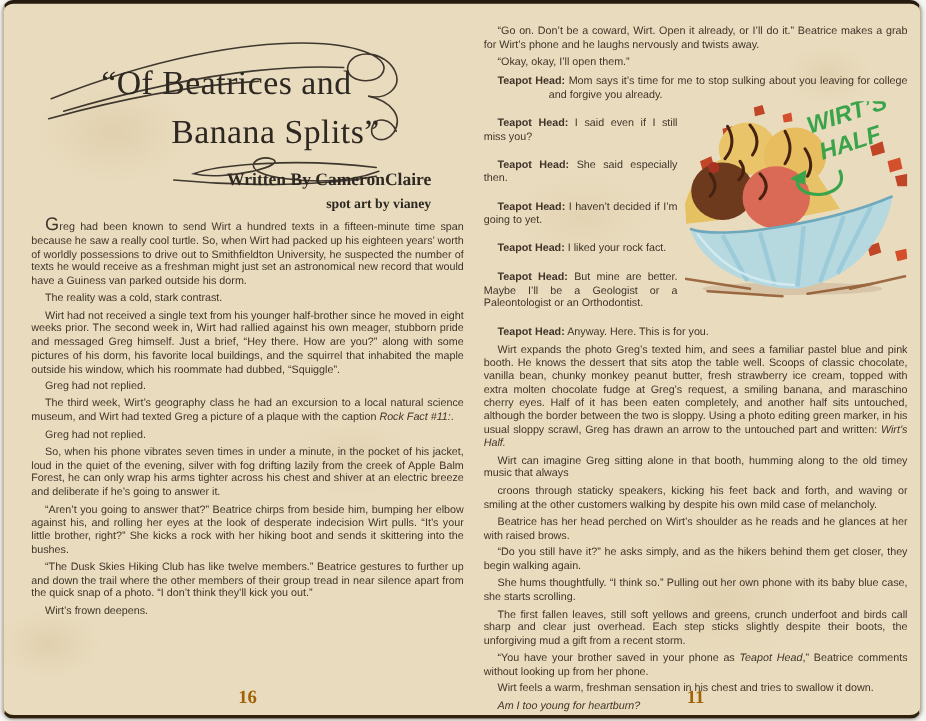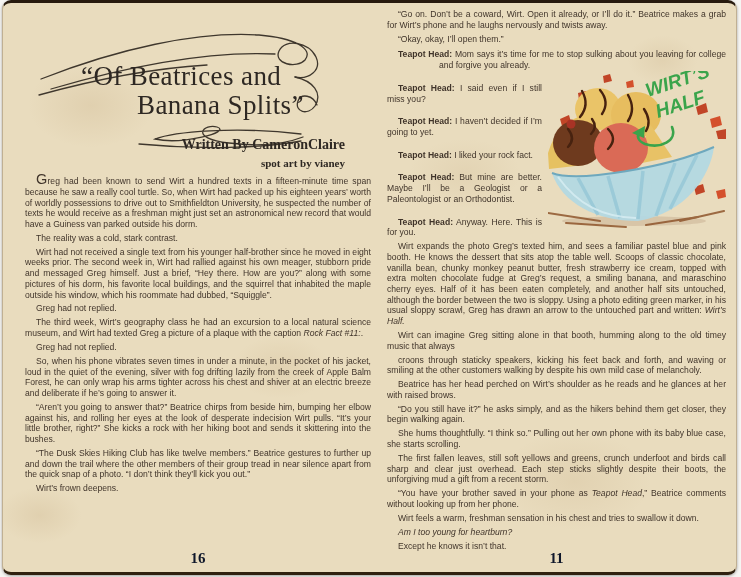--- a/index.html
+++ b/index.html
@@ -13,37 +13,37 @@
     background:
       radial-gradient(ellipse 90px 60px at 12% 18%, rgba(170,135,85,.14), transparent 70%),
       radial-gradient(ellipse 70px 45px at 38% 64%, rgba(170,135,85,.12), transparent 70%),
       radial-gradient(ellipse 110px 70px at 78% 84%, rgba(170,135,85,.12), transparent 70%),
       radial-gradient(ellipse 80px 50px at 63% 30%, rgba(170,135,85,.10), transparent 70%),
       radial-gradient(ellipse 50px 35px at 90% 10%, rgba(170,135,85,.12), transparent 70%),
       radial-gradient(ellipse 60px 40px at 5% 90%, rgba(170,135,85,.14), transparent 70%)}
   .spread{position:relative;z-index:1;display:flex;height:100%;padding:0 10px 0 22px}
   .col{position:relative;overflow:hidden;height:100%}
   .col-left{width:346px;margin-right:16px}
-  .col-right{flex:1;padding-top:3px}
+  .col-right{flex:1;padding-top:13px}
   
   .para{font-size:8.6px;line-height:10.7px;color:#40342a;text-align:justify;
         text-indent:11px;margin-top:3.2px}
   .it{font-style:italic}
   .bd{font-weight:bold}
   .dropcap{font-size:14.5px;line-height:6px;letter-spacing:.2px}
   .msg{margin-top:12px}
   .msg-first{margin-top:5px;padding-left:52px;text-indent:-41px}
   .pagenum{position:absolute;bottom:5px;left:0;right:0;text-align:center;
-           font-family:"Liberation Serif",serif;font-weight:bold;font-size:15px;color:#0f172a}
+           font-family:"Liberation Serif",serif;font-weight:bold;font-size:15px;color:#a16207}
   
   .title-block{position:relative;height:170px}
   .fl-top{position:absolute;left:12px;top:18px}
   .t-line{position:absolute;font-family:"Liberation Serif",serif;font-size:27px;
           color:#2e2823;letter-spacing:.4px;white-space:nowrap}
-  .t1{left:56px;top:58px}
+  .t1{left:56px;top:48px}
   .t2{left:112px;top:87px}
   .fl-swash{position:absolute;left:86px;top:121px}
   .byline{position:absolute;right:26px;top:134px;font-family:"Liberation Serif",serif;
           font-weight:bold;font-size:14px;color:#2e2823;white-space:nowrap}
   .credit{position:absolute;right:26px;top:154px;font-family:"Liberation Serif",serif;
           font-weight:bold;font-size:11px;color:#2e2823;white-space:nowrap}
   
   .spot-art{float:right;width:178px;height:158px;margin:0 0 3px 6px}
   svg{display:block}
 </style>
@@ -160,20 +160,21 @@
           </g>
           <g>
             <path d="M 124 56 C 130 70, 112 78, 97 73 C 90 70, 88 65, 92 61" fill="none" stroke="#3aa44b" stroke-width="2.6" stroke-linecap="round"></path>
             <polygon points="84,62 97,55 96,67" fill="#3aa44b"></polygon>
           </g>
         </svg>
       </div>
 
       <div id="rp-msgs">
           <p class="para msg"><span class="bd">Teapot Head:</span><span> I said even if I still miss you?</span></p>
+          <p class="para msg"><span class="bd">Teapot Head:</span><span> She said especially then.</span></p>
           <p class="para msg"><span class="bd">Teapot Head:</span><span> I haven’t decided if I’m going to yet.</span></p>
           <p class="para msg"><span class="bd">Teapot Head:</span><span> I liked your rock fact.</span></p>
           <p class="para msg"><span class="bd">Teapot Head:</span><span> But mine are better. Maybe I’ll be a Geologist or a Paleontologist or an Orthodontist.</span></p>
           <p class="para msg"><span class="bd">Teapot Head:</span><span> Anyway. Here. This is for you.</span></p>
         </div>
       <div id="rp-rest">
           <p class="para"><span>Wirt expands the photo Greg’s texted him, and sees a familiar pastel blue and pink booth. He knows the dessert that sits atop the table well. Scoops of classic chocolate, vanilla bean, chunky monkey peanut butter, fresh strawberry ice cream, topped with extra molten chocolate fudge at Greg’s request, a smiling banana, and maraschino cherry eyes. Half of it has been eaten completely, and another half sits untouched, although the border between the two is sloppy. Using a photo editing green marker, in his usual sloppy scrawl, Greg has drawn an arrow to the untouched part and written: </span><span class="it">Wirt’s Half.</span></p>
           <p class="para"><span>Wirt can imagine Greg sitting alone in that booth, humming along to the old timey music that always</span></p>
           <p class="para"><span>croons through staticky speakers, kicking his feet back and forth, and waving or smiling at the other customers walking by despite his own mild case of melancholy.</span></p>
           <p class="para"><span>Beatrice has her head perched on Wirt’s shoulder as he reads and he glances at her with raised brows.</span></p>

